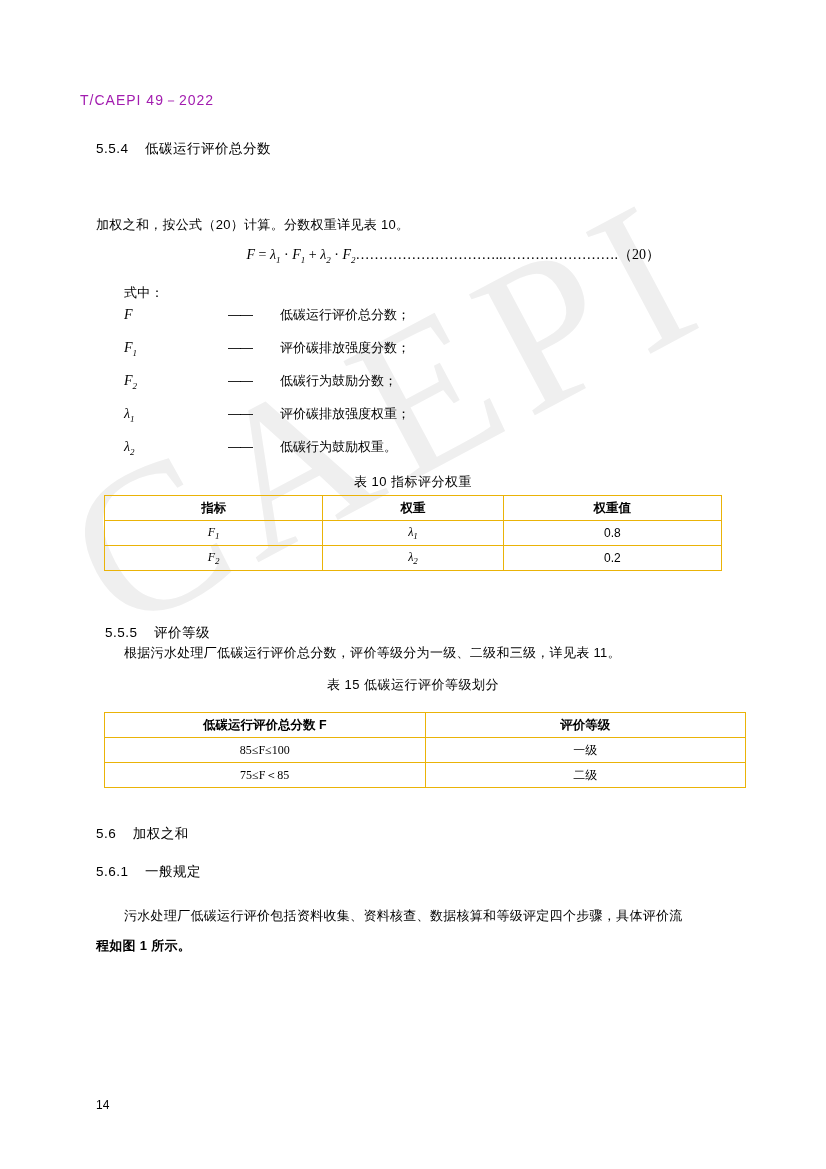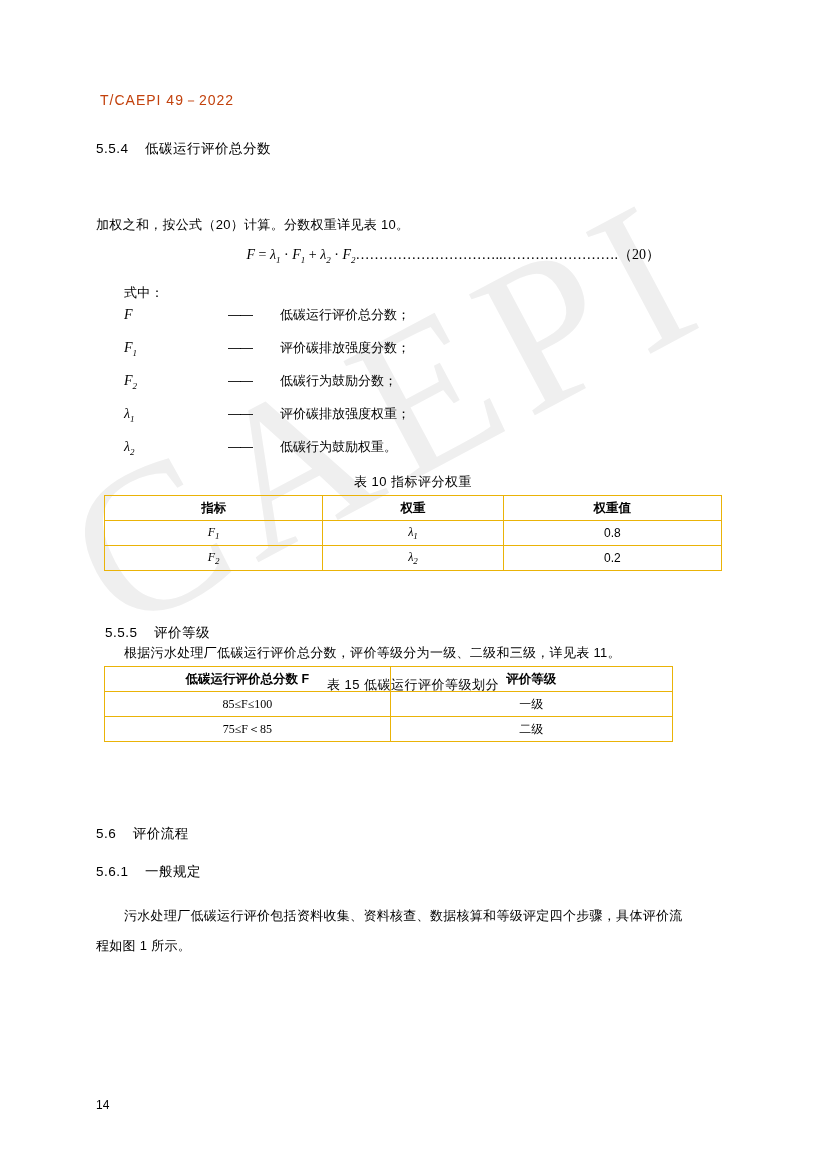--- a/index.html
+++ b/index.html
@@ -41,26 +41,26 @@
   }
   .content {
     position: absolute;
     left: 0; top: 0;
     width: 826px;
     height: 1169px;
     z-index: 2;
   }
   .header {
     position: absolute;
-    left: 100px;
+    left: 80px;
     top: 92px;
     font-family: "Liberation Sans", sans-serif;
     font-size: 14px;
     letter-spacing: 1px;
-    color: #c2410c;
+    color: #a21caf;
   }
   .clause-title {
     position: absolute;
     font-family: "Liberation Sans", sans-serif;
     font-size: 13.5px;
     color: #000;
     letter-spacing: 0.5px;
   }
   .para {
     position: absolute;
@@ -219,21 +219,21 @@
     <div class="clause-title" style="left:96px; top:624px;margin-left:9px;">
       <span>5.5.5</span>
       <span style="display:inline-block;width:8px;"></span>
       <span>评价等级</span>
     </div>
 
     <div class="para" style="left:124px; top:638px; width:660px;">根据污水处理厂低碳运行评价总分数，评价等级分为一级、二级和三级，详见表 11。</div>
 
     <div class="table-caption" style="top:676px;">表 15 低碳运行评价等级划分</div>
 
-    <table class="doc" style="left:104px; top:666px; width:569px;">
+    <table class="doc" style="left:104px; top:712px; width:642px;">
       <tbody>
           <tr>
         <th style="width:309px;">
           <span>低碳运行评价总分数 F</span>
         </th>
         <th style="width:309px;">评价等级</th>
       </tr>
       <tr>
         <td class="serif">85≤F≤100</td>
         <td>一级</td>
@@ -241,28 +241,28 @@
       <tr>
         <td class="serif">75≤F＜85</td>
         <td>二级</td>
       </tr>
     </tbody>
       </table>
 
     <div class="clause-title" style="left:96px; top:825px;">
       <span>5.6</span>
       <span style="display:inline-block;width:8px;"></span>
-      <span>评价流程</span>
+      <span>加权之和</span>
     </div>
 
     <div class="clause-title" style="left:96px; top:863px;">
       <span>5.6.1</span>
       <span style="display:inline-block;width:8px;"></span>
       <span>一般规定</span>
     </div>
 
     <div class="para" style="left:124px; top:901px; width:660px;">污水处理厂低碳运行评价包括资料收集、资料核查、数据核算和等级评定四个步骤，具体评价流</div>
-    <div class="para" style="left:96px; top:931px; width:660px;">程如图 1 所示。</div>
+    <div class="para" style="left:96px; top:931px; width:660px;font-weight:bold;">程如图 1 所示。</div>
 
     <div class="pagenum">14</div>
 
   </div>
 </div>
 
 </body></html>

